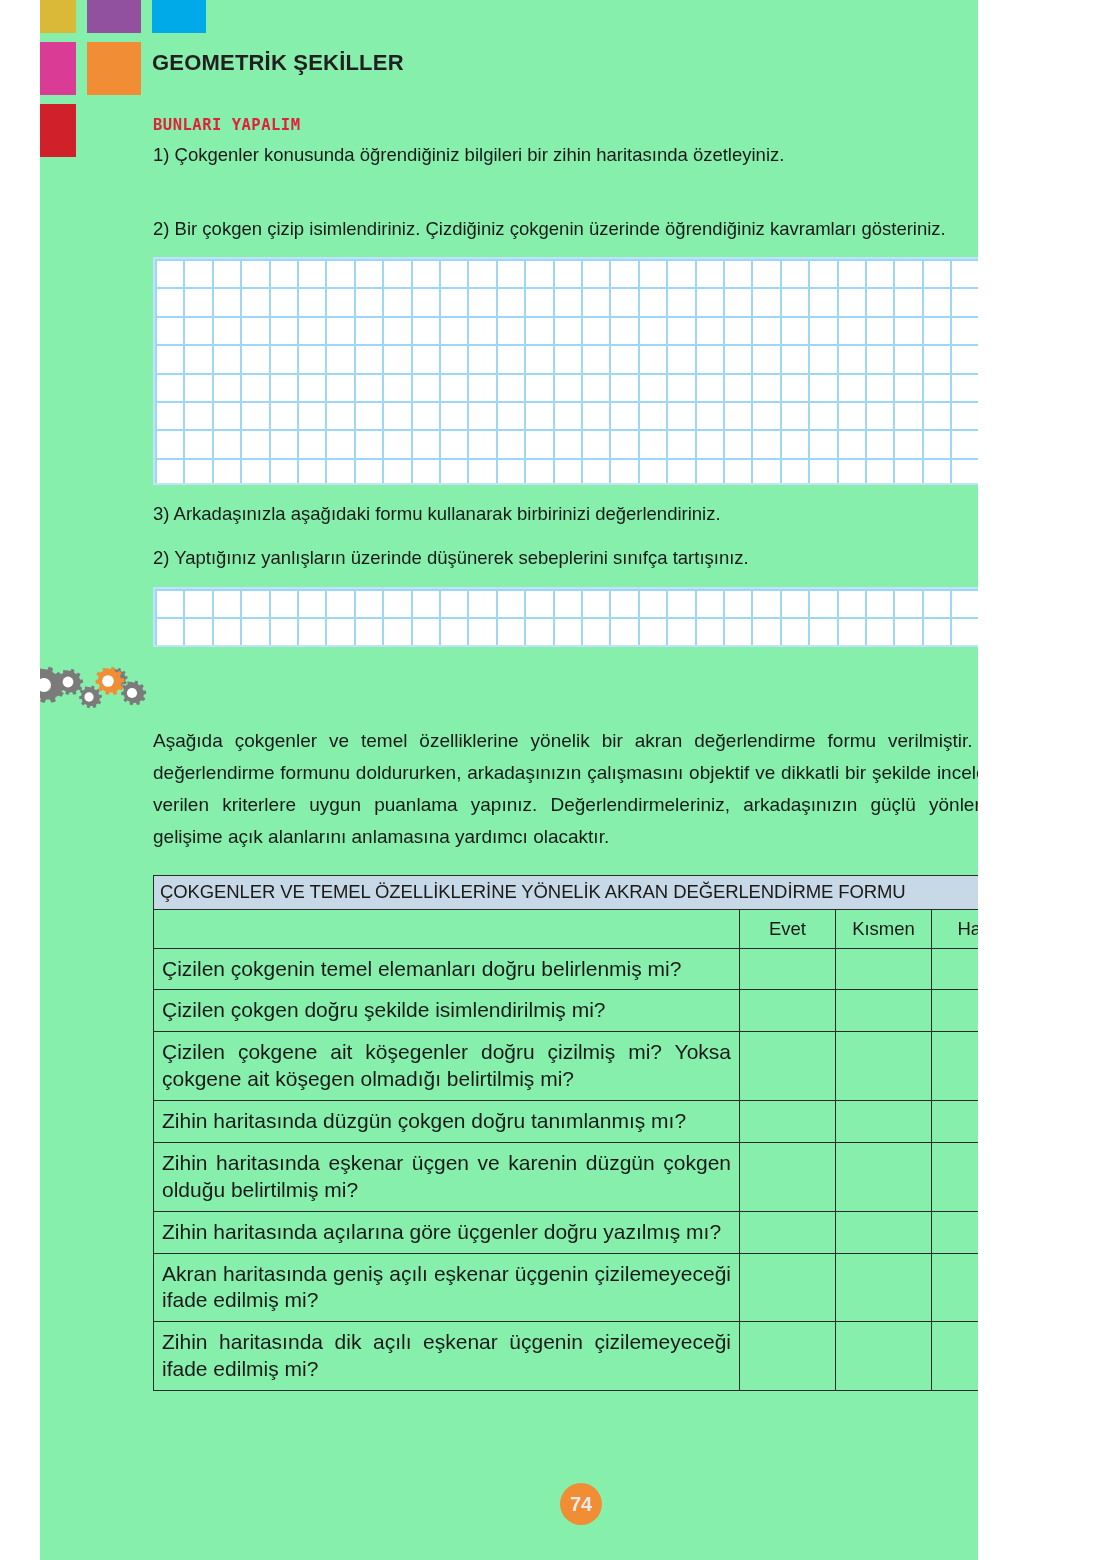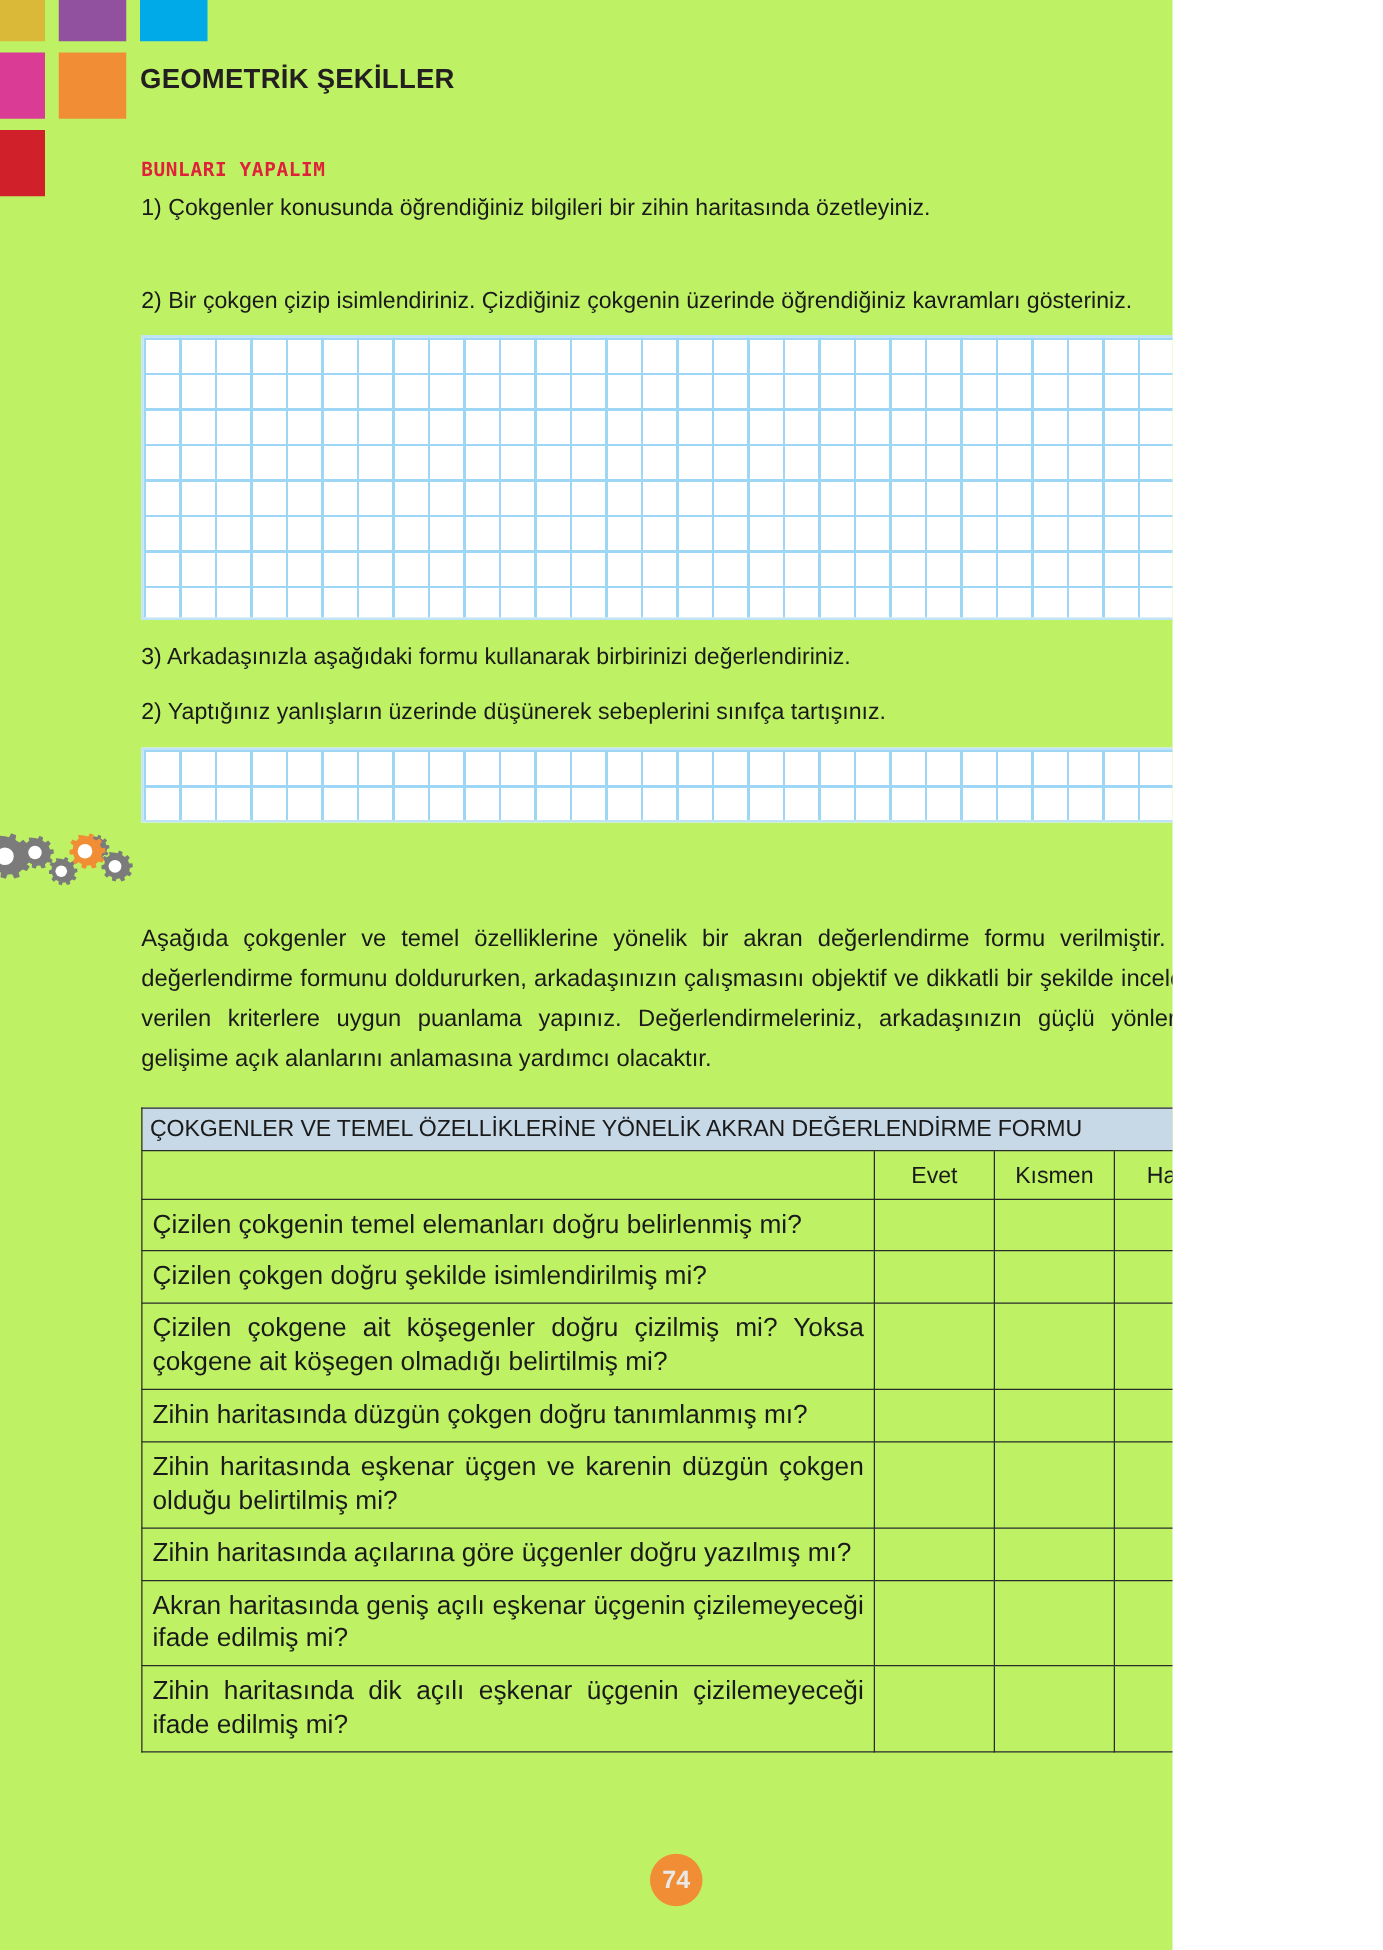--- a/index.html
+++ b/index.html
@@ -9,21 +9,22 @@
   }
   body {
     font-family: "Liberation Sans", sans-serif;
     color: #1a1a1a;
   }
   .page {
     position: relative;
     width: 938px;
     height: 1560px;
     overflow: hidden;
-    background: #bef264;
+    background: #86efac;
+    margin-left: 40px;
   }
 
   
   .block {
     position: absolute;
   }
   .blk-yellow  { left: 0px;   top: 0px;   width: 36px; height: 33px; background: #d9b937; }
   .blk-purple  { left: 47px;  top: 0px;   width: 54px; height: 33px; background: #91519e; }
   .blk-cyan    { left: 112px; top: 0px;   width: 54px; height: 33px; background: #00a9e8; }
   .blk-pink    { left: 0px;   top: 42px;  width: 36px; height: 53px; background: #da3b94; }
@@ -38,21 +39,21 @@
     font-weight: bold;
     letter-spacing: 0.2px;
     color: #231f20;
     white-space: nowrap;
   }
 
   
   .content {
     position: absolute;
     left: 113px;
-    top: 127px;
+    top: 116px;
     width: 880px;
   }
 
   .section-label {
     font-family: "DejaVu Sans Mono", monospace;
     font-size: 15.5px;
     font-weight: bold;
     letter-spacing: 0.5px;
     color: #e0213a;
     margin: 0 0 6px 0;

